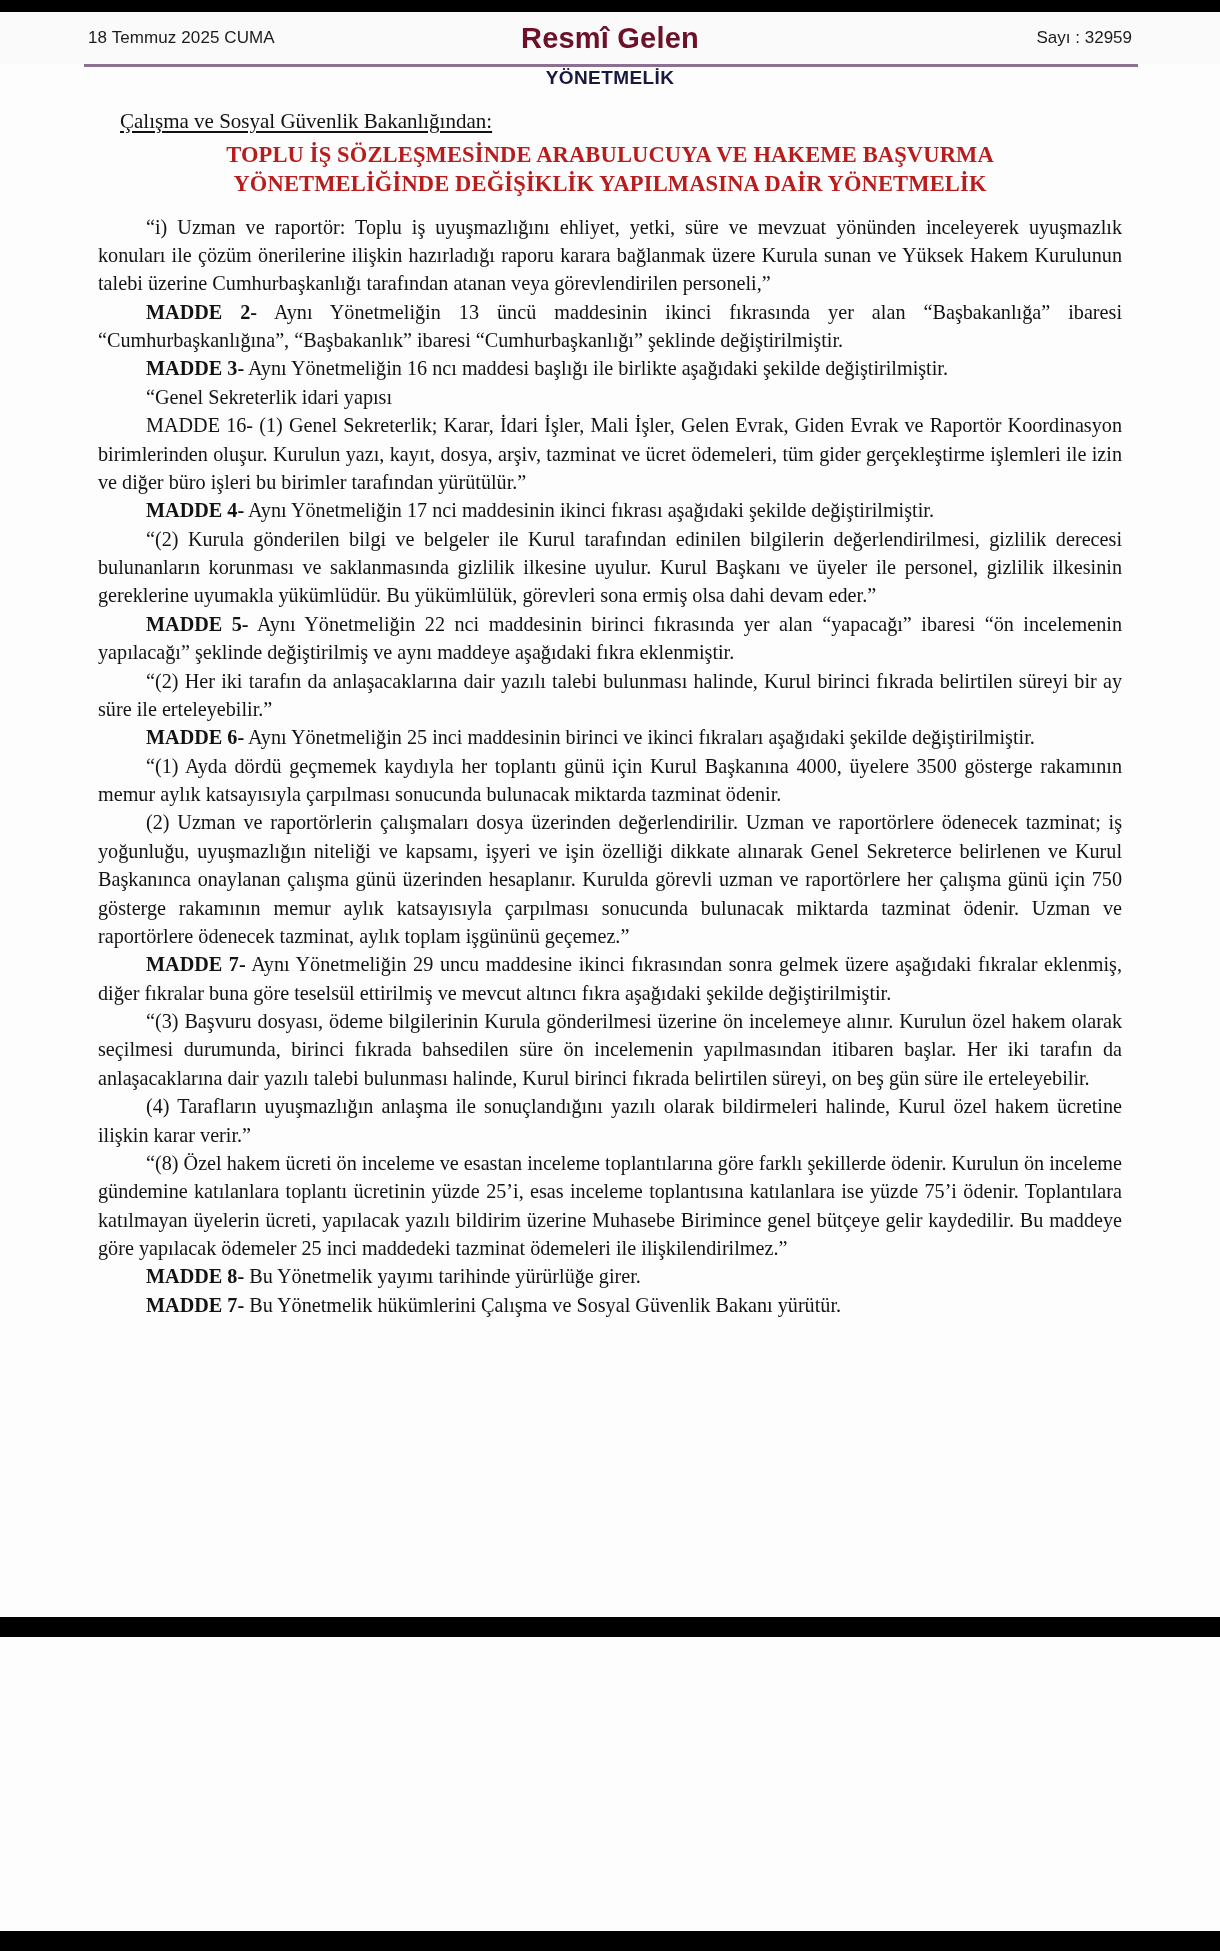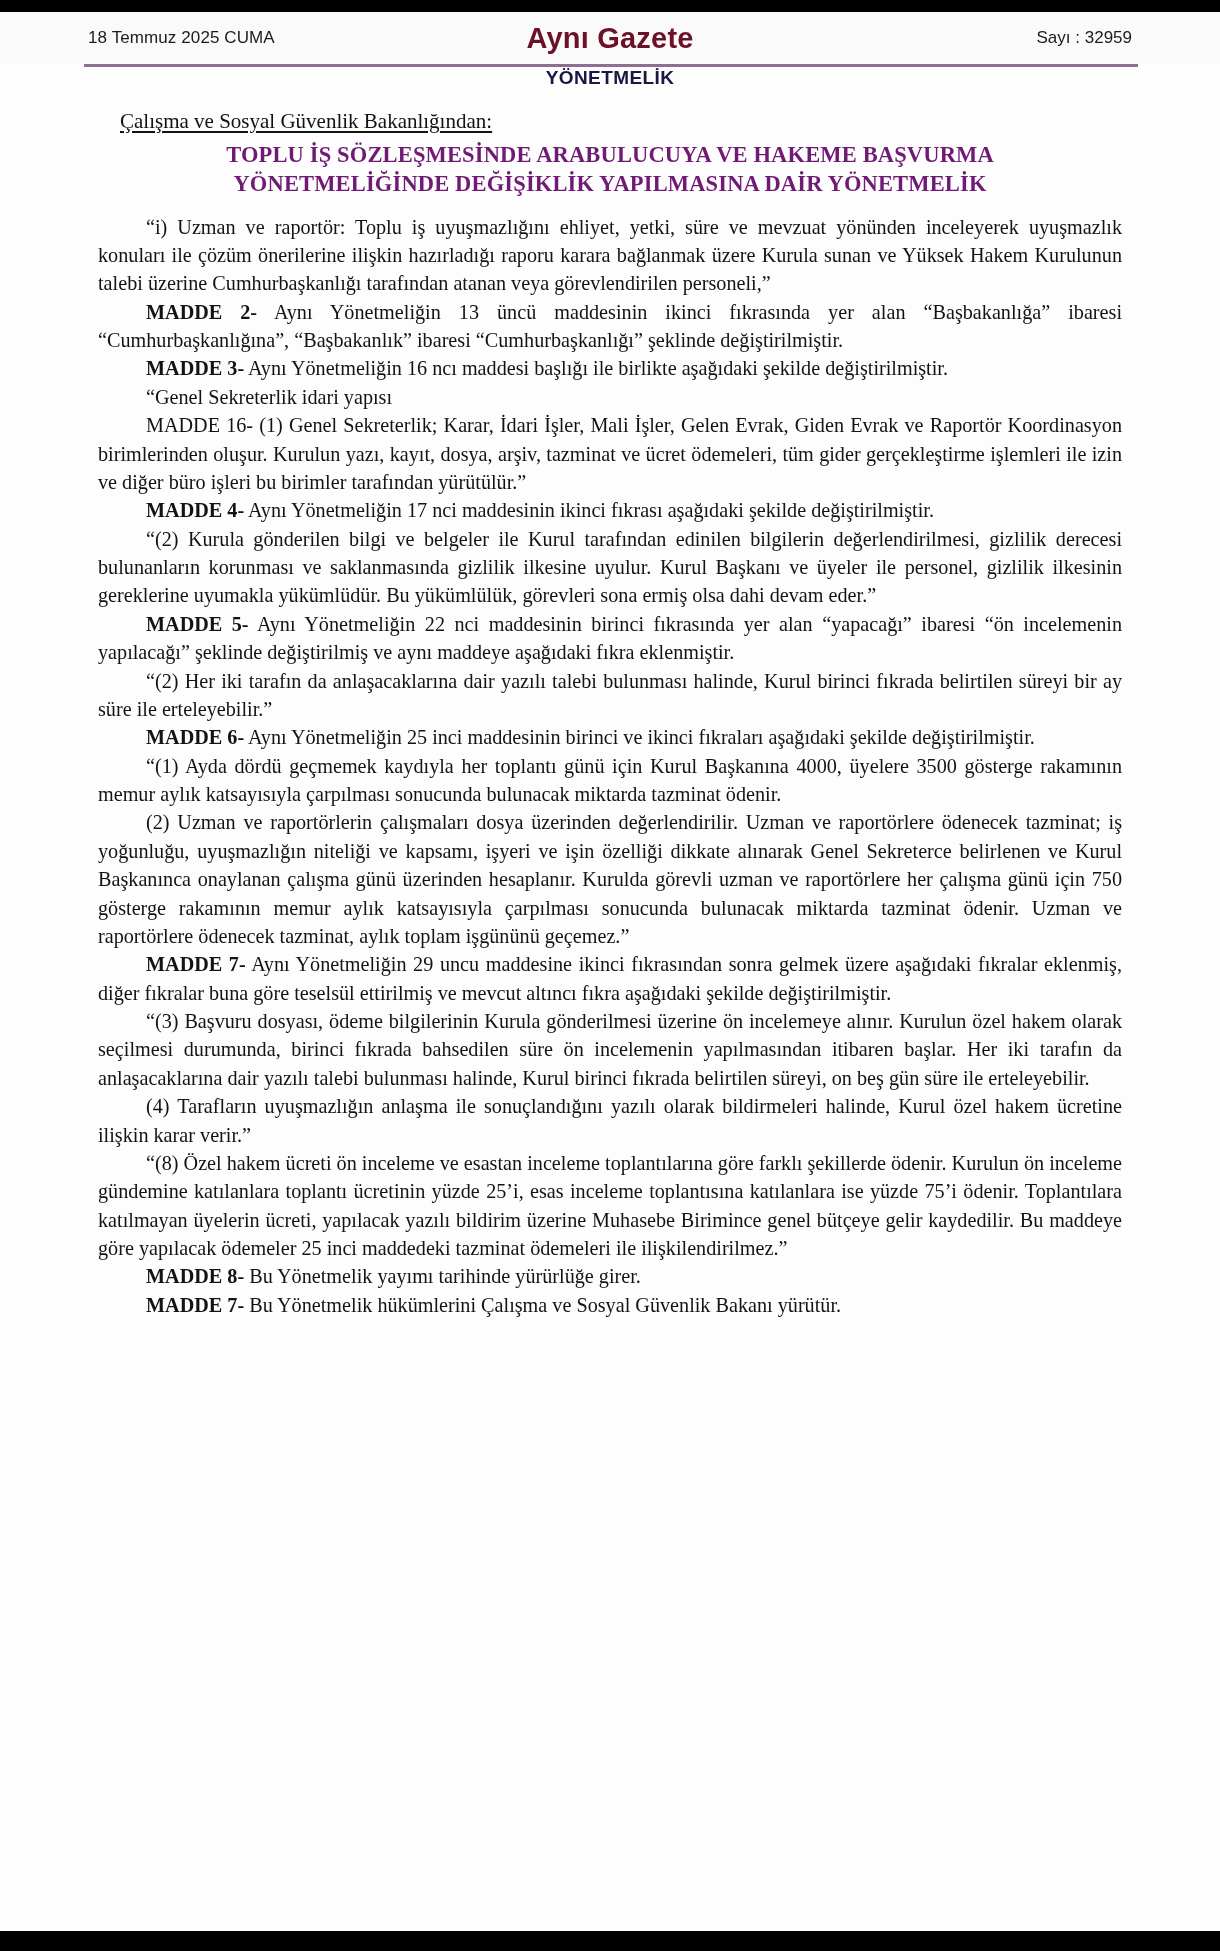--- a/index.html
+++ b/index.html
@@ -13,21 +13,21 @@
     width: 1220px;
     height: 1951px;
     overflow: hidden;
     font-family: "Liberation Serif", "DejaVu Serif", serif;
   }
 
   
   .screen {
     position: relative;
     width: 1220px;
-    height: 1951px;
+    height: 1637px;
     background: #000000;
     box-sizing: border-box;
   }
 
   .letterbox-top {
     position: absolute;
     top: 0; left: 0;
     width: 1220px;
     height: 12px;
     background: #000000;
@@ -117,21 +117,21 @@
     display: inline-block;
   }
 
   .law-title {
     margin: 6px auto 0 auto;
     width: 880px;
     text-align: center;
     font-weight: bold;
     font-size: 22.5px;
     line-height: 1.3;
-    color: #701a75;
+    color: #b91c1c;
     letter-spacing: 0.15px;
   }
 
   
   .body {
     margin: 14px 98px 0 98px;
     font-size: 20.2px;
     line-height: 1.405;
     color: #131313;
     text-align: justify;
@@ -151,21 +151,21 @@
 <body>
 
 <div class="screen">
 
   <div class="letterbox-top"></div>
 
   <div class="page">
 
     <div class="masthead">
       <span class="masthead-date">18 Temmuz 2025 CUMA</span>
-      <span class="masthead-title">Aynı Gazete</span>
+      <span class="masthead-title">Resmî Gelen</span>
       <span class="masthead-issue">Sayı : 32959</span>
     </div>
     <div class="masthead-rule"></div>
 
     <div class="doc-type">YÖNETMELİK</div>
 
     <div style="padding-left:0;">
       <span class="issuer">Çalışma ve Sosyal Güvenlik Bakanlığından:</span>
     </div>
 

